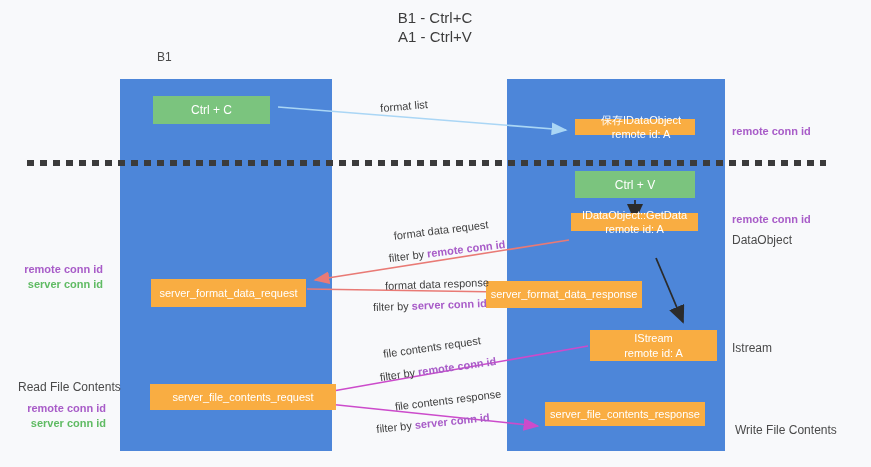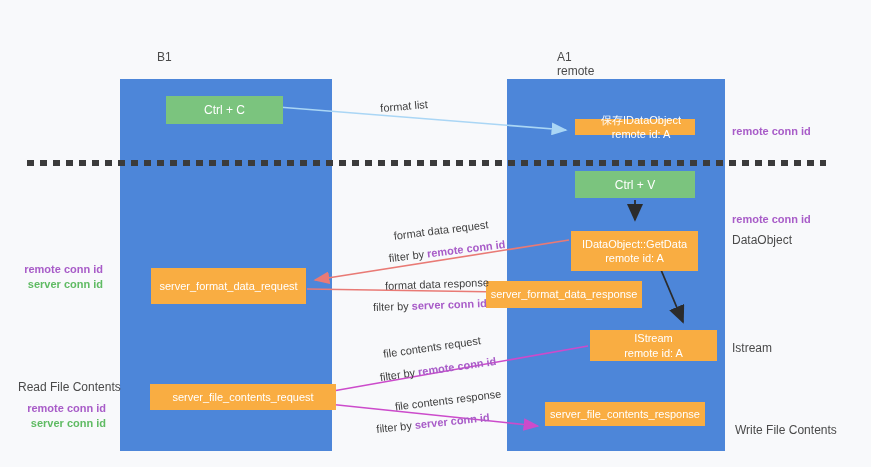--- a/index.html
+++ b/index.html
@@ -31,27 +31,27 @@
   .greentxt { color:#5fbb63; font-weight:bold; }
 
   .elabel { position:absolute; font-size:11px; color:#3f3f3f; white-space:nowrap;
             z-index:4; transform-origin:center; }
 </style>
 </head>
 <body>
 
 <div class="canvas">
 
+  <div class="title">
+    <div>B1 - Ctrl+C</div>
+    <div>A1 - Ctrl+V</div>
+  </div>
 
   <div class="lane-header" style="left:157px;">
     <div>B1</div>
-  </div>
-  <div class="lane-header" style="left:557px;">
-    <div>A1</div>
-    <div>remote</div>
   </div>
 
   <div class="lane lane-left"></div>
   <div class="lane lane-right"></div>
 
   <svg class="overlay" width="871" height="467" viewBox="0 0 871 467">
     <defs>
       <marker id="m-blue" markerWidth="10" markerHeight="8" refX="9" refY="4" orient="auto">
         <path d="M0,0 L10,4 L0,8 z" fill="#aad6f5"></path>
       </marker>
@@ -76,39 +76,39 @@
 
     <line x1="569" y1="240" x2="315" y2="280" stroke="#e97a75" stroke-width="1.6" marker-end="url(#m-red)"></line>
 
     <line x1="307" y1="289" x2="502" y2="292" stroke="#e97a75" stroke-width="1.6" marker-end="url(#m-red)"></line>
 
     <line x1="588" y1="346" x2="316" y2="394" stroke="#cc4bcb" stroke-width="1.6" marker-end="url(#m-mag)"></line>
 
     <line x1="309" y1="402" x2="538" y2="426" stroke="#cc4bcb" stroke-width="1.6" marker-end="url(#m-mag)"></line>
   </svg>
 
-  <div class="box green" style="left:166px; top:96px; width:117px; height:28px;">
+  <div class="box green" style="left:153px; top:96px; width:117px; height:28px;">
     <div>Ctrl + C</div>
   </div>
 
   <div class="box orange" style="left:575px; top:119px; width:120px; height:16px;padding-left:12px;">
     <div>保存IDataObject</div>
     <div>remote id: A</div>
   </div>
 
   <div class="box green" style="left:575px; top:171px; width:120px; height:27px;">
     <div>Ctrl + V</div>
   </div>
 
-  <div class="box orange" style="left:571px; top:231px; width:127px; height:40px;">
+  <div class="box orange" style="left:571px; top:213px; width:127px; height:18px;">
     <div>IDataObject::GetData</div>
     <div>remote id: A</div>
   </div>
 
-  <div class="box orange" style="left:151px; top:268px; width:155px; height:36px;">
+  <div class="box orange" style="left:151px; top:279px; width:155px; height:28px;">
     <div>server_format_data_request</div>
   </div>
 
   <div class="box orange" style="left:486px; top:281px; width:156px; height:27px;">
     <div>server_format_data_response</div>
   </div>
 
   <div class="box orange" style="left:590px; top:330px; width:127px; height:31px;">
     <div>IStream</div>
     <div>remote id: A</div>

